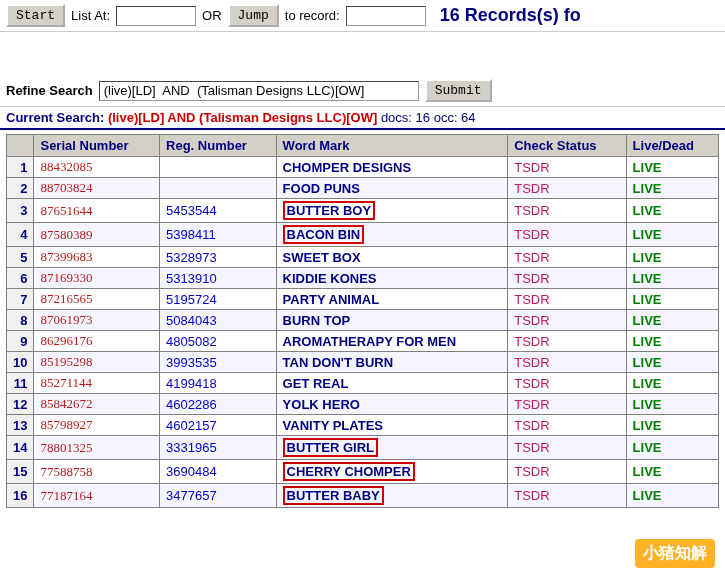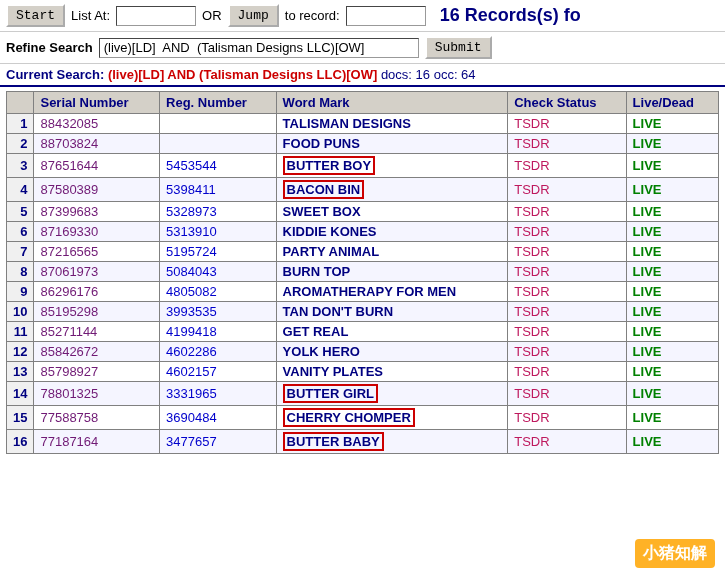--- a/index.html
+++ b/index.html
@@ -47,20 +47,21 @@
       font-weight: bold;
       margin-left: 8px;
       white-space: nowrap;
     }
     .refine-bar {
       display: flex;
       align-items: center;
       padding: 4px 6px;
       gap: 6px;
       border-bottom: 1px solid #ccc;
+      margin-top: 43px;
     }
     .refine-label {
       font-weight: bold;
       font-size: 13px;
     }
     .refine-input {
       border: 1px inset #999;
       padding: 1px 4px;
       font-size: 13px;
       width: 320px;
@@ -105,22 +106,23 @@
       white-space: nowrap;
     }
     .row-num {
       text-align: right;
       color: #000080;
       font-weight: bold;
       background: #f0f0f0;
       width: 20px;
     }
     .serial-link {
-      color: #701a75;
+      color: #b91c1c;
       text-decoration: none;
+      font-family: Liberation Serif, serif;
     }
     .reg-link {
       color: #0000cc;
       text-decoration: none;
     }
     .word-mark-cell {
       color: #000080;
       font-weight: bold;
     }
     .word-mark-boxed {
@@ -185,21 +187,21 @@
         <th>Word Mark</th>
         <th>Check Status</th>
         <th>Live/Dead</th>
       </tr>
     </thead>
     <tbody id="table-body">
     <tr style="background: rgb(255, 255, 255);">
           <td class="row-num">1</td>
           <td><a class="serial-link" href="#">88432085</a></td>
           <td></td>
-          <td class="word-mark-cell">TALISMAN DESIGNS</td>
+          <td class="word-mark-cell">CHOMPER DESIGNS</td>
           <td><a class="tsdr-link" href="#">TSDR</a></td>
           <td class="live-text">LIVE</td>
         </tr>
         <tr style="background: rgb(245, 245, 255);">
           <td class="row-num">2</td>
           <td><a class="serial-link" href="#">88703824</a></td>
           <td></td>
           <td class="word-mark-cell">FOOD PUNS</td>
           <td><a class="tsdr-link" href="#">TSDR</a></td>
           <td class="live-text">LIVE</td>

